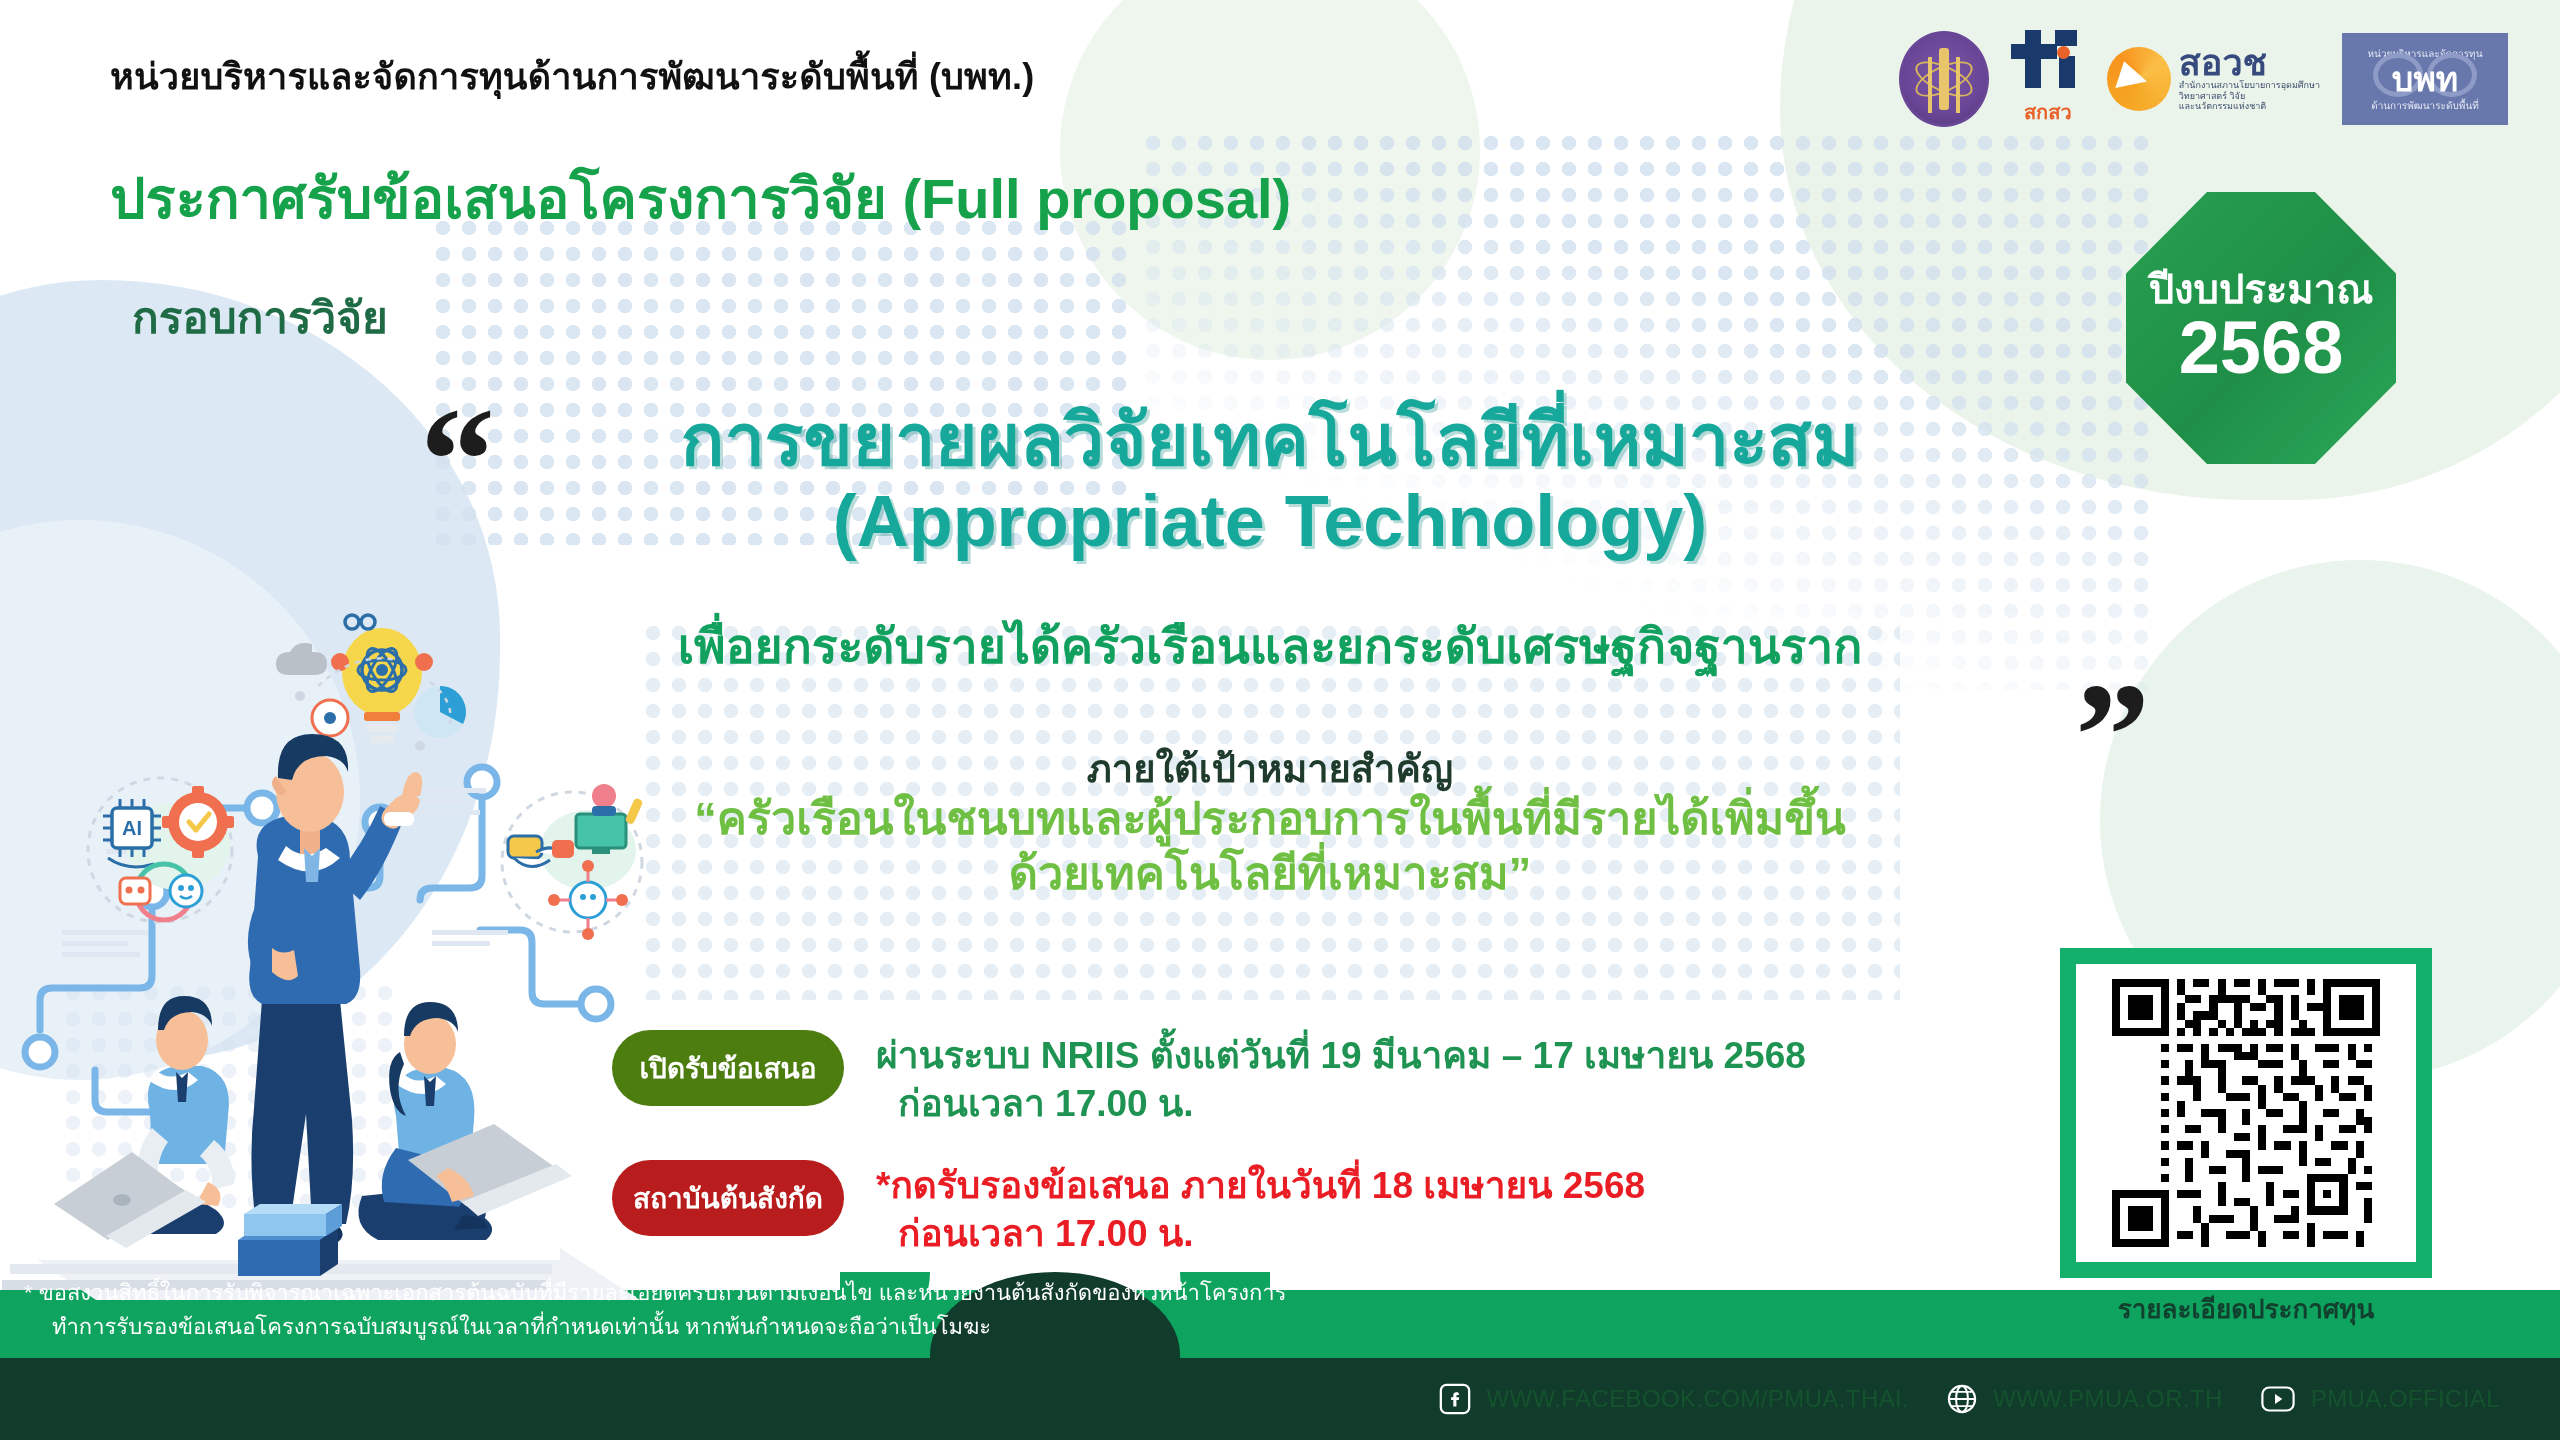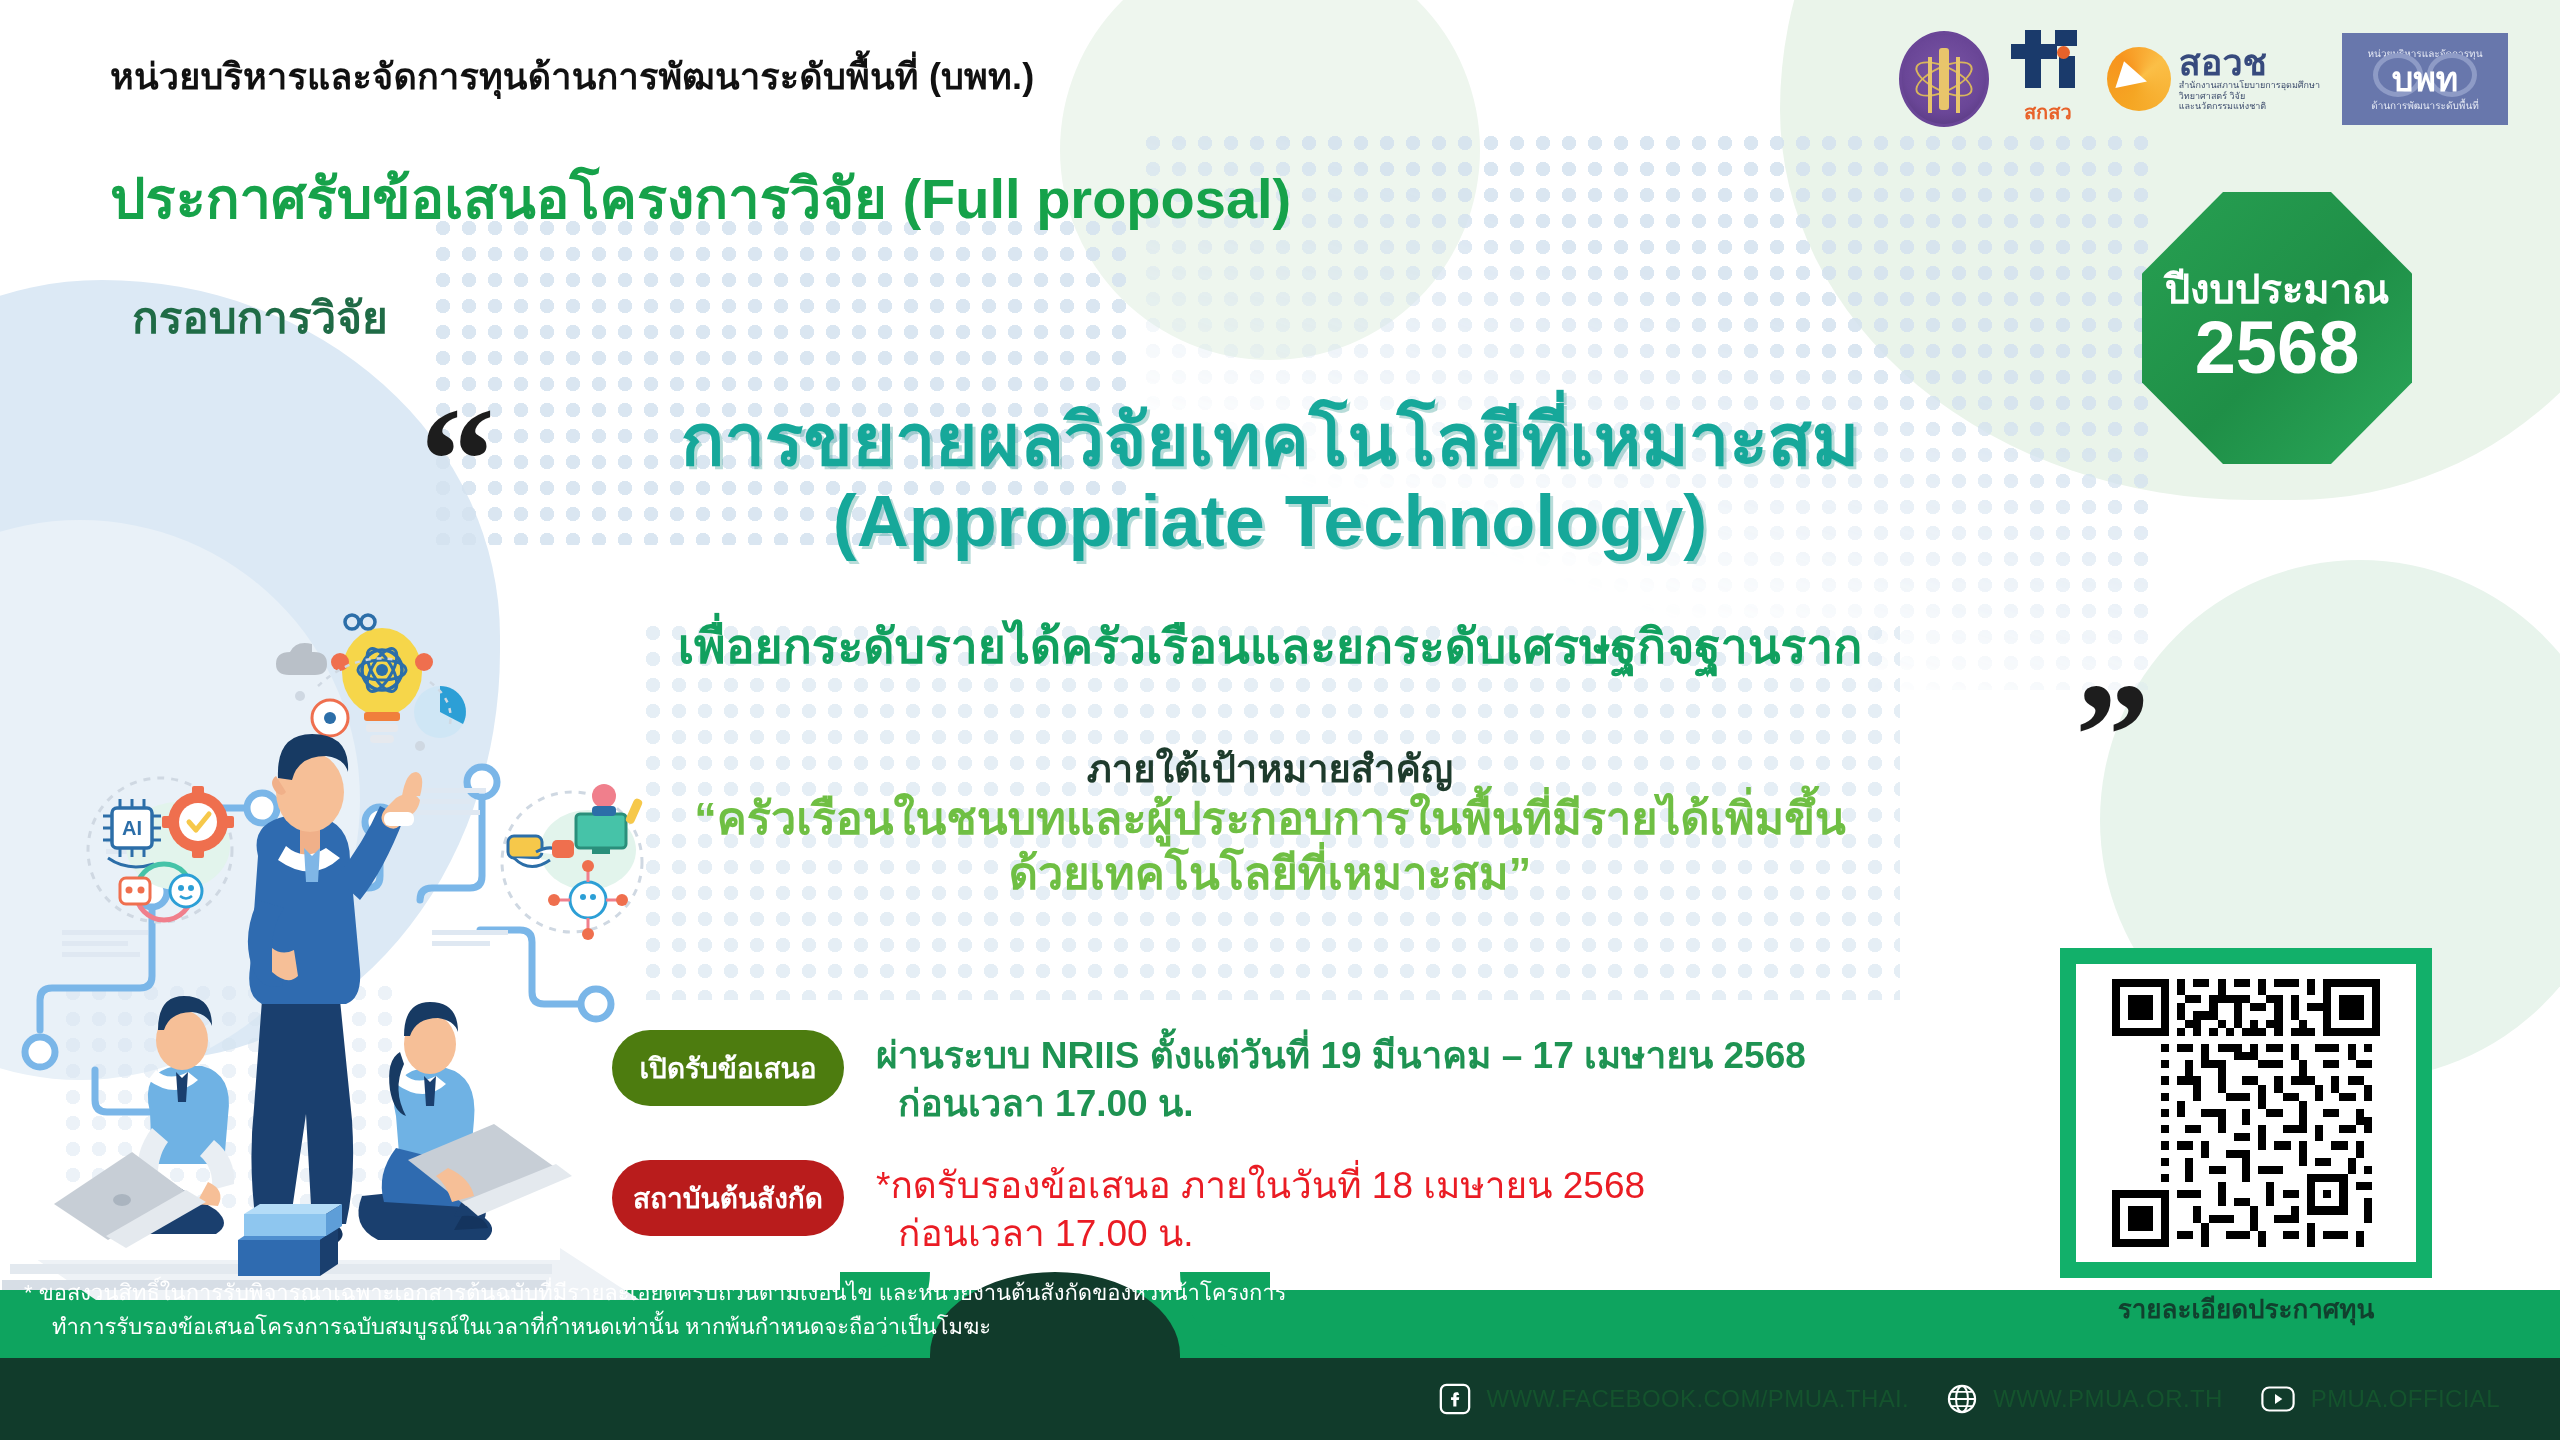--- a/index.html
+++ b/index.html
@@ -172,21 +172,21 @@
   }
   .logo-bopot .inf b {
     position:absolute; top:0; width:50px; height:44px;
     border:5px solid #8e9bc6; border-radius:50%; display:block;
   }
   .logo-bopot .inf b:first-child { left:4px; }
   .logo-bopot .inf b:last-child  { right:4px; }
 
   
   .fy-badge {
-    position:absolute; right:148px; top:192px; z-index:7;
+    position:absolute; right:164px; top:192px; z-index:7;
     width:270px; height:272px;
     background:linear-gradient(135deg,#27a052 0%,#1f8f47 55%,#2aa85a 100%);
     clip-path:polygon(30% 0,70% 0,100% 30%,100% 70%,70% 100%,30% 100%,0 70%,0 30%);
     display:flex; flex-direction:column; align-items:center; justify-content:center;
     box-shadow:0 6px 18px rgba(0,0,0,.12);
   }
   .fy-badge .fy-label { font-size:40px; font-weight:bold; color:#ffffff; line-height:1; }
   .fy-badge .fy-year  { font-size:74px; font-weight:bold; color:#ffffff; line-height:1.05; }
 
   
@@ -237,21 +237,21 @@
   .pill {
     flex:0 0 auto;
     width:232px; height:76px; border-radius:42px;
     display:flex; align-items:center; justify-content:center;
     color:#ffffff; font-size:28px; font-weight:bold; white-space:nowrap;
   }
   .pill-dark  { background:#4d7c0f; }
   .pill-green { background:#b91c1c; }
   .pill-text { line-height:1.3; padding-top:2px; }
   .txt-green { font-size:37px; font-weight:bold; color:#1e9352; }
-  .txt-red   { font-size:37px; font-weight:normal; color:#ea1c24; }
+  .txt-red   { font-size:37px; font-weight:bold; color:#ea1c24; }
   .txt-red .l2, .txt-green .l2 { display:block; padding-left:22px; }
 
   
   .qr-wrap {
     position:absolute; right:128px; top:948px; z-index:6;
     width:372px;
   }
   .qr-frame {
     width:372px; height:330px; background:#12b06a;
     padding:16px; display:flex; align-items:center; justify-content:center;

